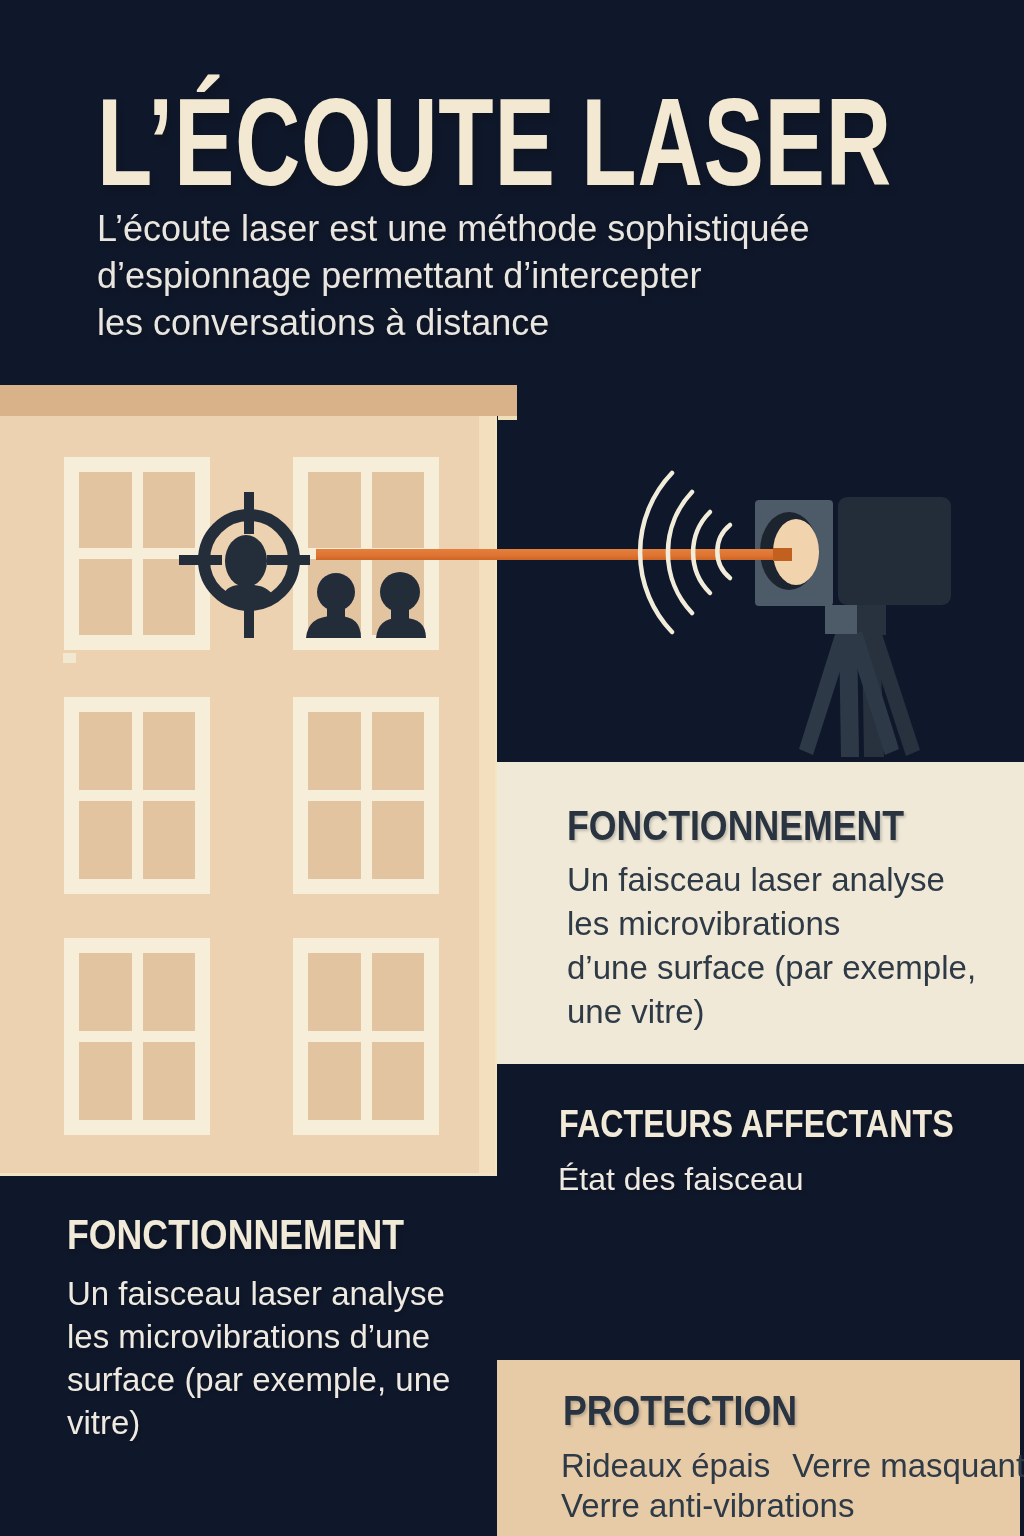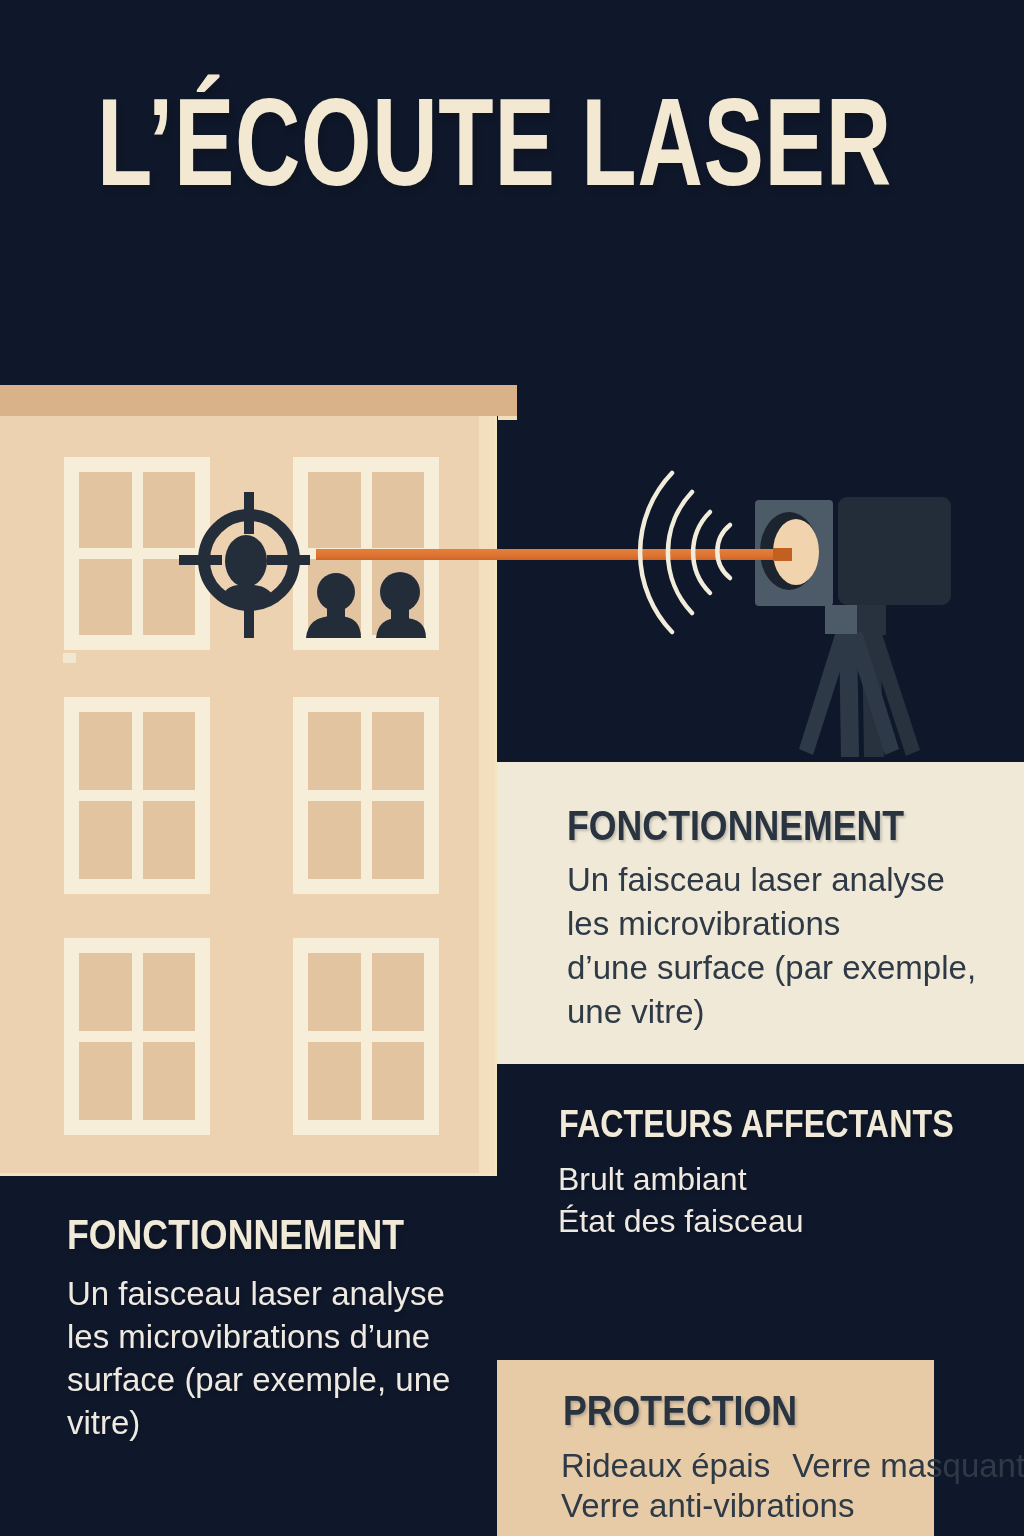--- a/index.html
+++ b/index.html
@@ -23,21 +23,21 @@
   .building-edge{position:absolute;right:0;top:0;width:16px;height:100%;
                  background:rgba(255,243,214,.38);border-right:2px solid #f4e6c0;}
   .window{position:absolute;background:#f7eeda;display:grid;
           grid-template-columns:1fr 1fr;grid-template-rows:1fr 1fr;
           gap:11px;padding:15px;box-sizing:border-box;}
   .pane{background:#e3c4a1;}
   .sill{left:63px;top:653px;width:13px;height:10px;background:#f2e7d0;}
 
   
   .panel-cream{left:497px;top:762px;width:527px;height:302px;background:#f1e9d7;}
-  .panel-tan{left:497px;top:1360px;width:437px;height:176px;background:#e7cba7;}
+  .panel-tan{left:497px;top:1360px;width:523px;height:176px;background:#e7cba7;}
 
   .h-condensed{font-weight:bold;white-space:nowrap;display:inline-block;
                transform:scaleX(.85);transform-origin:0 50%;line-height:1;}
   .h-dark{color:#2a3441;text-shadow:2px 2px 3px rgba(40,50,65,.25);}
   .h-cream{color:#f1ead9;text-shadow:2px 3px 4px rgba(14,20,30,.5);}
 
   .body-dark{color:#2f3a47;font-size:33px;line-height:44px;white-space:pre-line;}
   .body-cream{color:#eeeae2;white-space:pre-line;text-shadow:2px 2px 3px rgba(14,20,30,.45);}
 
   .facteurs-item{font-size:32px;line-height:42px;color:#eeeae2;
@@ -47,20 +47,23 @@
 
   svg{display:block;}
   .overlay{left:0;top:0;width:1024px;height:1536px;pointer-events:none;}
 </style>
 </head>
 <body>
 
 <div class="poster">
 
   <div class="abs title">L’ÉCOUTE LASER</div>
+  <div class="abs subtitle">L’écoute laser est une méthode sophistiquée
+d’espionnage permettant d’intercepter
+les conversations à distance</div>
 
   <div class="abs roof"></div>
   <div class="abs roof-underside"></div>
   <div class="abs building">
     <div class="building-edge"></div>
 
     <div class="window" style="left:64px;top:41px;width:146px;height:193px;">
       <div class="pane"></div>
         <div class="pane"></div>
         <div class="pane"></div>
@@ -102,21 +105,20 @@
   <div class="abs panel-cream">
     <div class="abs h-condensed h-dark" style="left:70px;top:43px;font-size:42px;">FONCTIONNEMENT</div>
     <div class="abs body-dark" style="left:70px;top:96px;">Un faisceau laser analyse
 les microvibrations
 d’une surface (par exemple,
 une vitre)</div>
   </div>
 
   <div class="abs h-condensed h-cream" style="left:559px;top:1105px;font-size:38px;">FACTEURS AFFECTANTS</div>
   <div class="abs" style="left:558px;top:1158px;">
-    <div class="facteurs-item">Brult ambiant</div>
     <div class="facteurs-item">État des faisceau</div>
   </div>
 
   <div class="abs h-condensed h-cream" style="left:67px;top:1214px;font-size:42px;">FONCTIONNEMENT</div>
   <div class="abs body-cream" style="left:67px;top:1272px;font-size:33px;line-height:43px;">Un faisceau laser analyse
 les microvibrations d’une
 surface (par exemple, une
 vitre)</div>
 
   <div class="abs panel-tan">

